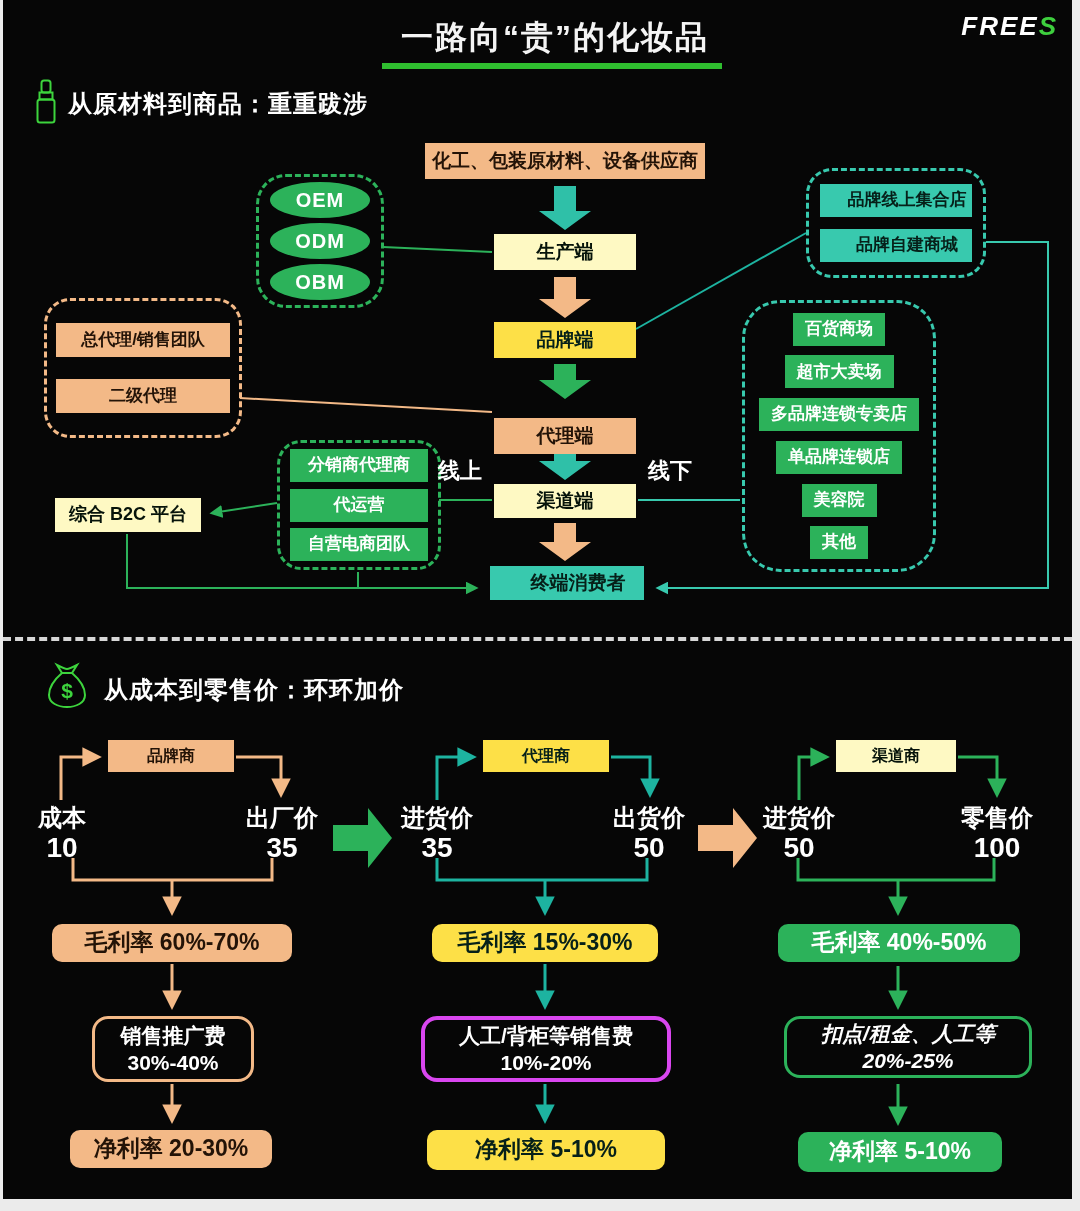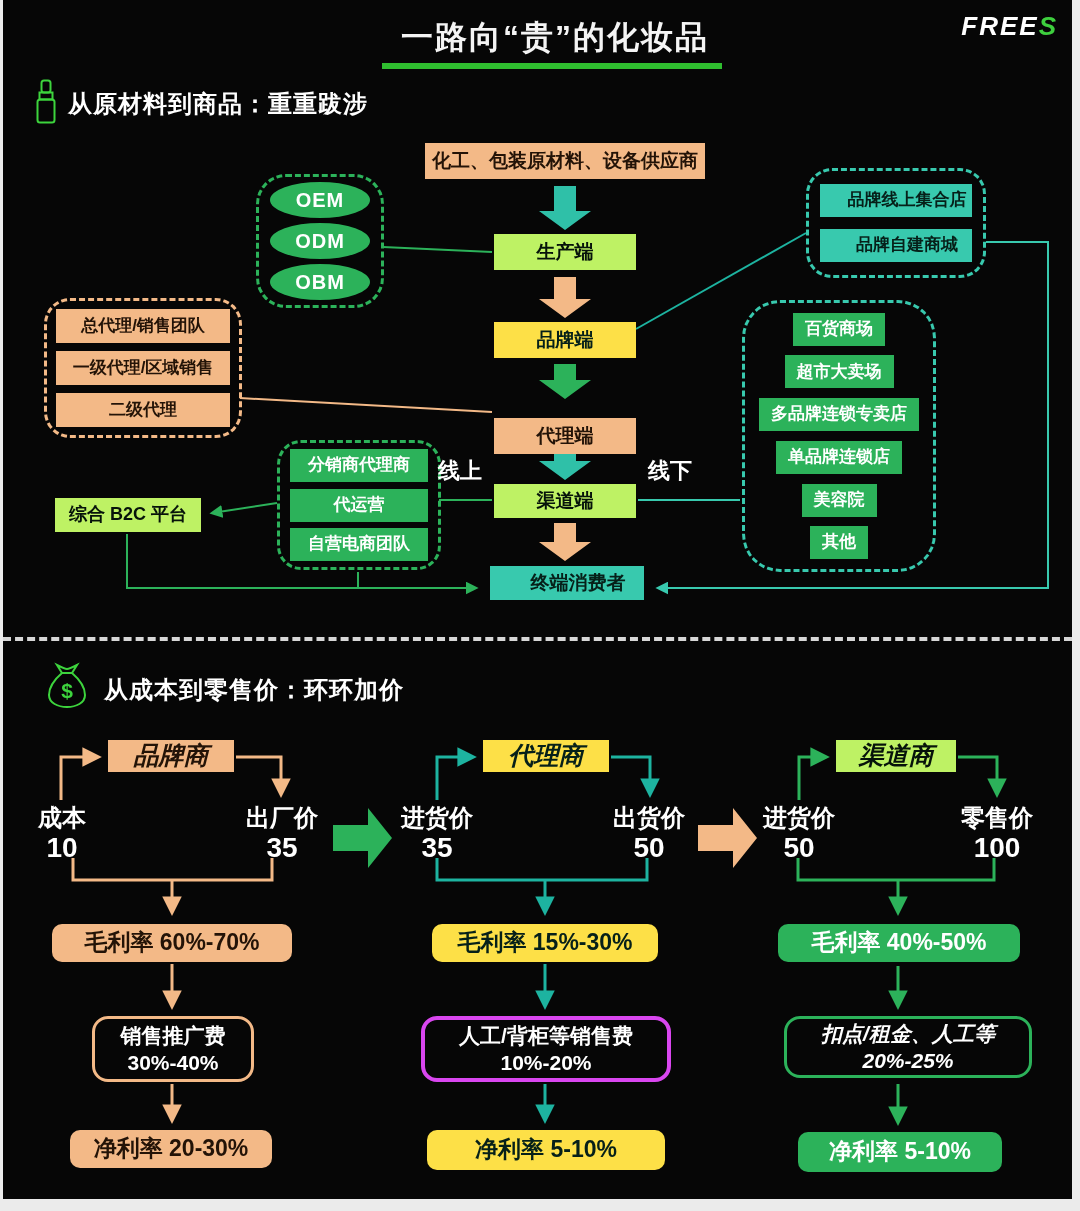--- a/index.html
+++ b/index.html
@@ -3,21 +3,21 @@
 <meta charset="utf-8">
 <style>
   html,body{margin:0;padding:0;background:#ffffff;}
   body{font-family:"Liberation Sans","DejaVu Sans",sans-serif;}
   .canvas{position:relative;width:1080px;height:1211px;background:#ebebeb;overflow:hidden;}
   .black-bg{position:absolute;left:3px;top:0;width:1069px;height:1199px;background:#060606;}
   .abs{position:absolute;}
   .bx{position:absolute;display:flex;align-items:center;justify-content:center;
       font-weight:700;box-sizing:border-box;text-align:center;line-height:1.1;}
   .orange{background:#f3b987;color:#231307;}
-  .green{background:#bef264;color:#06130a;}
+  .green{background:#fef9c3;color:#06130a;}
   .greenW{background:#2cb25a;color:#ffffff;}
   .teal{background:#fde047;color:#062019;}
   .tealL{background:#38c9ae;color:#062019;padding-left:22px;}
   .dashed{position:absolute;box-sizing:border-box;display:flex;flex-direction:column;
       align-items:center;justify-content:space-evenly;background:transparent;}
   .d-green{border:3px dashed #2cb25a;}
   .d-orange{border:3px dashed #f3b987;}
   .d-teal{border:3px dashed #38c9ae;}
   .wlabel{position:absolute;color:#ffffff;font-weight:700;text-align:center;line-height:1.15;}
   svg.overlay{position:absolute;left:0;top:0;pointer-events:none;}
@@ -50,21 +50,21 @@
   .bd-item{width:152px;height:33px;font-size:17px;position:static;}
   .off-group{left:742px;top:300px;width:194px;height:272px;border-radius:38px;}
   .off-item{height:33px;padding:0 12px;font-size:17px;position:static;}
   .lbl-online{left:430px;top:458px;width:60px;font-size:22px;}
   .lbl-offline{left:640px;top:458px;width:60px;font-size:22px;}
 
   
   .separator{position:absolute;left:3px;top:637px;width:1069px;height:0;border-top:4px dashed #d6d6d6;}
 
   
-  .stage-name{font-size:25px;font-style:italic;}
+  .stage-name{font-size:16px;}
   .s1-name{left:108px;top:740px;width:126px;height:32px;}
   .s2-name{left:483px;top:740px;width:126px;height:32px;}
   .s3-name{left:836px;top:740px;width:120px;height:32px;}
   .price .lab{font-size:24px;}
   .price .val{font-size:28px;}
   .s1-in{left:18px;top:804px;width:88px;}
   .s1-out{left:238px;top:804px;width:88px;}
   .s2-in{left:393px;top:804px;width:88px;}
   .s2-out{left:603px;top:804px;width:92px;}
   .s3-in{left:755px;top:804px;width:88px;}
@@ -177,21 +177,20 @@
   </div>
 
   <div class="bx green prod">生产端</div>
   <div class="bx teal brand">品牌端</div>
   <div class="bx orange agentbox">代理端</div>
   <div class="bx green channel">渠道端</div>
   <div class="bx tealL consumer">终端消费者</div>
 
   <div class="dashed d-orange agents-group">
     <div class="bx orange agent-item">总代理/销售团队</div>
-    <div class="bx orange agent-item">一级代理/区域销售</div>
     <div class="bx orange agent-item">二级代理</div>
   </div>
 
   <div class="dashed d-green online-group">
     <div class="bx greenW online-item">分销商代理商</div>
     <div class="bx greenW online-item">代运营</div>
     <div class="bx greenW online-item">自营电商团队</div>
   </div>
 
   <div class="bx green b2c">综合 B2C 平台</div>

